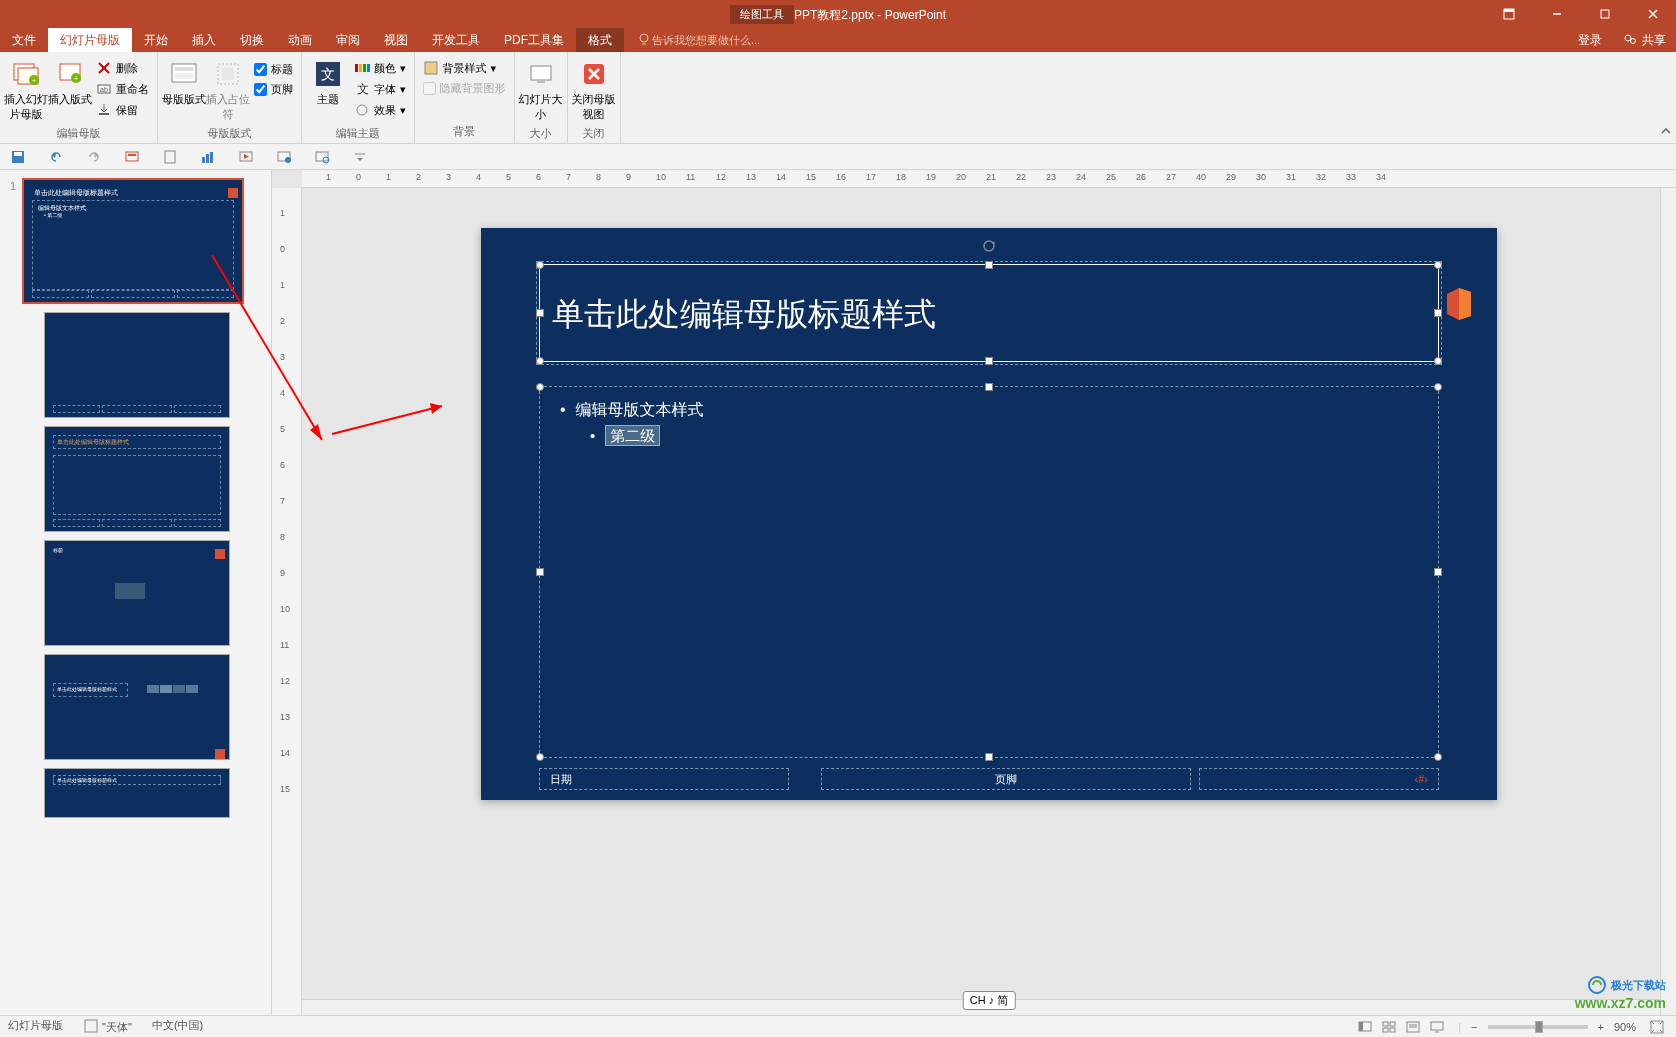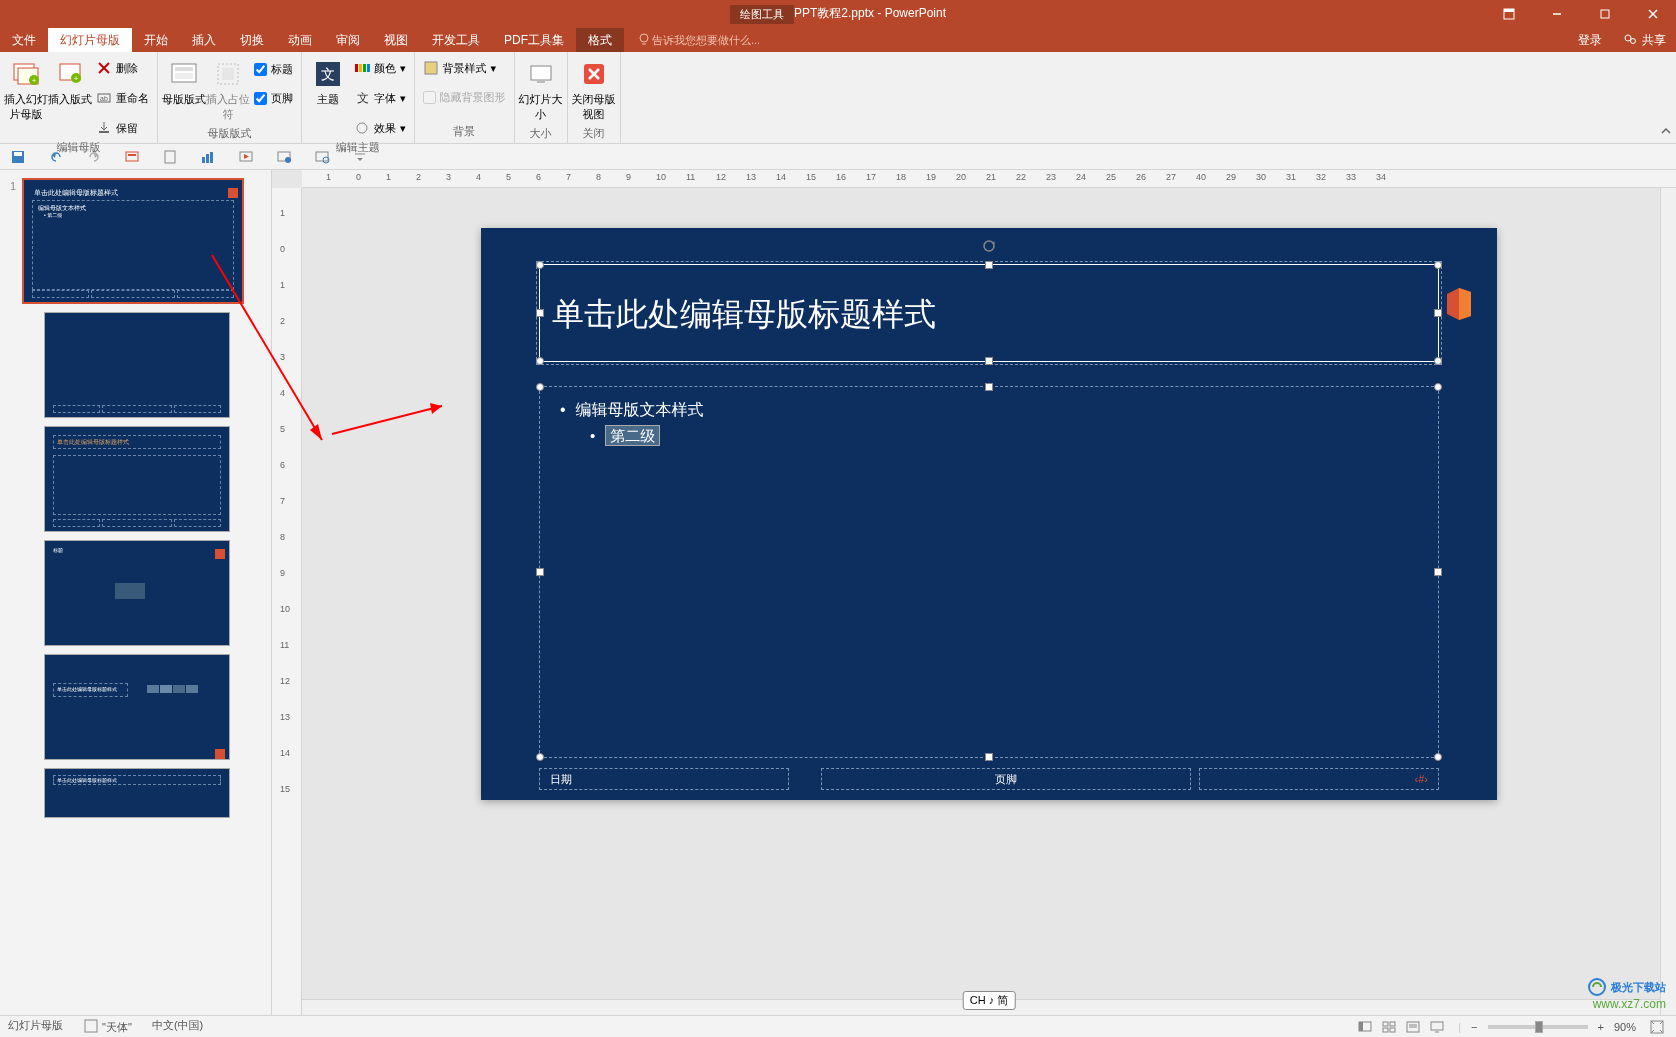--- a/index.html
+++ b/index.html
@@ -1,21 +1,21 @@
 <!DOCTYPE html>
 <html><head>
 <meta charset="utf-8">
 <style>
 * { margin: 0; padding: 0; box-sizing: border-box; font-family: "Microsoft YaHei", "Segoe UI", sans-serif; }
 body { width: 1676px; height: 1037px; overflow: hidden; background: #f3f3f3; position: relative; }
 
 
 .titlebar { height: 28px; background: #b7472a; display: flex; align-items: center; color: #fff; font-size: 12px; position: relative; }
 .titlebar .quick-access { display: flex; gap: 6px; padding-left: 10px; align-items: center; }
-.titlebar .center { position: absolute; left: 50%; transform: translateX(-50%); display: flex; align-items: flex-start; }
+.titlebar .center { position: absolute; left: 50%; transform: translateX(-50%); display: flex; align-items: flex-end; }
 .titlebar .drawing-tab { background: #8a3722; padding: 2px 10px; font-size: 11px; }
 .titlebar .winbtns { margin-left: auto; display: flex; gap: 2px; }
 .titlebar .winbtn { width: 46px; height: 28px; display: flex; align-items: center; justify-content: center; cursor: pointer; }
 .titlebar .winbtn svg { width: 12px; height: 12px; }
 
 
 .tabbar { height: 24px; background: #b7472a; display: flex; align-items: stretch; color: #fff; font-size: 12px; }
 .tabbar .tab { padding: 4px 12px; cursor: pointer; display: flex; align-items: center; }
 .tabbar .tab.file { background: #b7472a; }
 .tabbar .tab.active { background: #fff; color: #b7472a; }
@@ -26,21 +26,21 @@
 
 
 .ribbon { height: 92px; background: #f1f1f1; border-bottom: 1px solid #d4d4d4; display: flex; }
 .group { border-right: 1px solid #d4d4d4; display: flex; flex-direction: column; padding: 2px 4px; }
 .group-content { flex: 1; display: flex; align-items: flex-start; }
 .group-label { text-align: center; font-size: 11px; color: #666; padding: 2px 0; }
 .big-btn { width: 44px; height: 70px; display: flex; flex-direction: column; align-items: center; justify-content: flex-start; padding-top: 4px; font-size: 11px; text-align: center; cursor: pointer; gap: 2px; }
 .big-btn .ico { width: 32px; height: 32px; display: flex; align-items: center; justify-content: center; }
 .small-btn { display: flex; align-items: center; gap: 4px; font-size: 11px; padding: 2px 4px; cursor: pointer; white-space: nowrap; }
 .check { display: flex; align-items: center; gap: 4px; font-size: 11px; padding: 2px 4px; }
-.vstack { display: flex; flex-direction: column; gap: 10px; }
+.vstack { display: flex; flex-direction: column; gap: 1px; }
 .ribbon-collapse { width: 20px; display: flex; align-items: flex-end; justify-content: center; padding-bottom: 4px; cursor: pointer; }
 
 
 .qat { height: 26px; background: #f3f3f3; border-bottom: 1px solid #d4d4d4; display: flex; align-items: center; padding: 0 8px; gap: 18px; }
 .qat .qbtn { width: 20px; height: 20px; display: flex; align-items: center; justify-content: center; cursor: pointer; }
 
 
 .main { display: flex; height: calc(100% - 28px - 24px - 92px - 26px - 22px); }
 .thumbs { width: 272px; background: #f3f3f3; border-right: 1px solid #d4d4d4; overflow-y: auto; padding: 8px 4px; }
 .thumb-wrap { display: flex; margin-bottom: 8px; }
@@ -101,21 +101,21 @@
 .statusbar .sb-left { display: flex; gap: 20px; }
 .statusbar .sb-right { margin-left: auto; display: flex; align-items: center; gap: 10px; }
 .view-btns { display: flex; gap: 2px; }
 .view-btn { width: 22px; height: 18px; display: flex; align-items: center; justify-content: center; cursor: pointer; }
 .zoom-slider { width: 100px; height: 4px; background: #ccc; position: relative; }
 .zoom-slider .thumb { position: absolute; width: 8px; height: 12px; background: #888; top: -4px; left: 45%; }
 
 
 .watermark { position: absolute; right: 10px; bottom: 26px; text-align: right; font-size: 11px; }
 .watermark .wm1 { color: #2a7fd8; font-weight: bold; }
-.watermark .wm2 { color: #5aaa3a; font-size: 12px; }
+.watermark .wm2 { color: #5aaa3a; font-size: 14px; font-weight: bold; }
 
 svg.ico16 { width: 16px; height: 16px; }
 svg.ico32 { width: 32px; height: 32px; }
 
 
 .vscroll { position: absolute; right: 0; top: 0; bottom: 0; width: 16px; background: #f0f0f0; border-left: 1px solid #d4d4d4; }
 .hscroll { position: absolute; left: 0; right: 16px; bottom: 0; height: 16px; background: #f0f0f0; border-top: 1px solid #d4d4d4; }
 </style>
 </head>
 <body>

